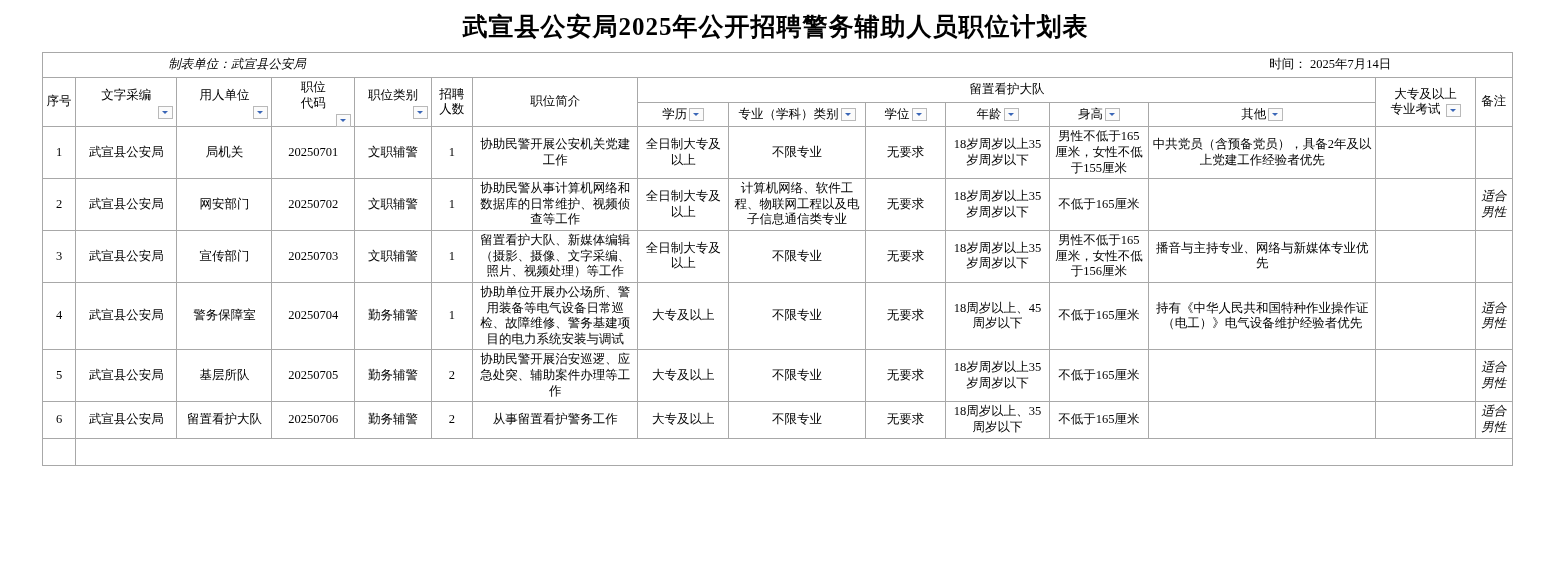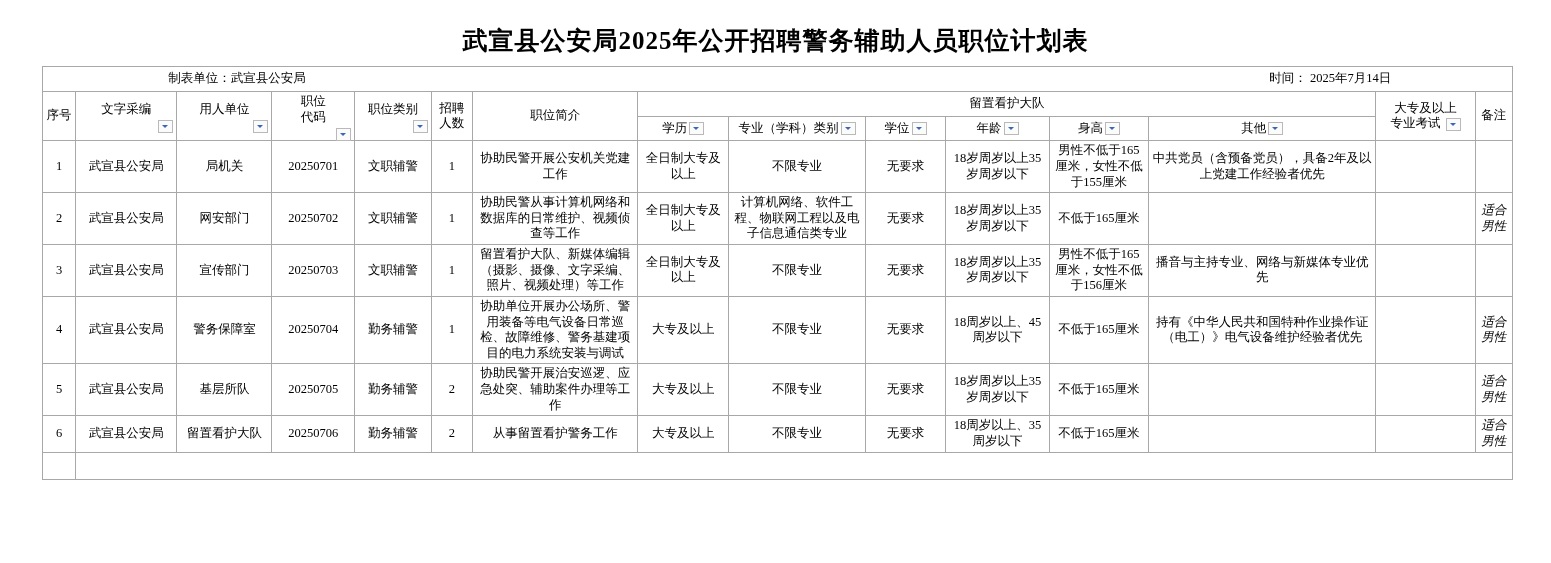--- a/index.html
+++ b/index.html
@@ -18,21 +18,21 @@
     position: relative;
     width: 1551px;
     height: 563px;
     background: #ffffff;
   }
   .doc-title {
     text-align: center;
     font-size: 25px;
     font-weight: bold;
     letter-spacing: 1px;
-    padding-top: 24px;
+    padding-top: 10px;
     padding-bottom: 9px;
     font-family: "Liberation Serif", "DejaVu Serif", serif;
   }
   .sheet {
     margin: 0 38px 0 42px;
     border-collapse: collapse;
     table-layout: fixed;
     width: 1471px;
     background: #fff;
   }
@@ -49,20 +49,21 @@
   
   .inforow td {
     border: 1px solid #a8a8a8;
     height: 20px;
     font-size: 12.5px;
   }
   .info-left {
     text-align: left;
     padding-left: 36px;
     border-right: none !important;
+    font-style: italic;
   }
   .info-mid {
     border-left: none !important;
     border-right: none !important;
   }
   .info-right {
     text-align: right;
     padding-right: 6px;
     border-left: none !important;
   }

